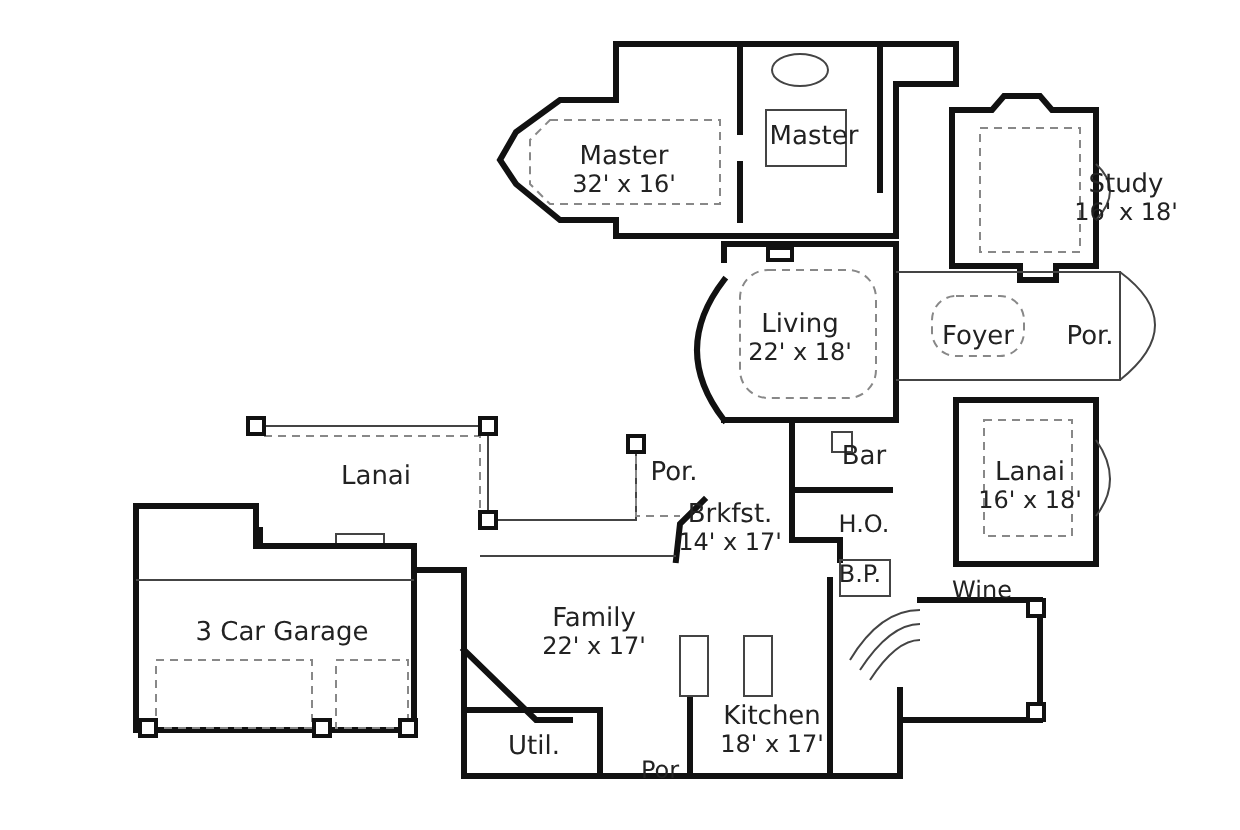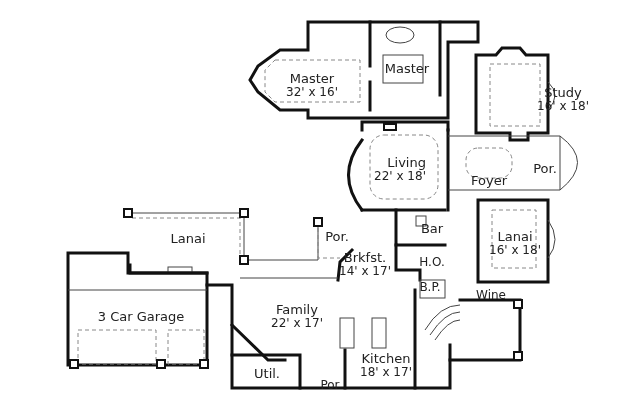--- a/index.html
+++ b/index.html
@@ -107,25 +107,25 @@
   <span class="name">Master</span>
   <span class="dim">32' x 16'</span>
 </div>
 <div class="lbl" style="left:407px;top:62px;">
   <span class="name">Master</span>
 </div>
 <div class="lbl" style="left:515px;top:86px;margin-left:48px;">
   <span class="name">Study</span>
   <span class="dim">16' x 18'</span>
 </div>
-<div class="lbl" style="left:400px;top:156px;text-align:right;">
+<div class="lbl" style="left:400px;top:156px;">
   <span class="name">Living</span>
   <span class="dim">22' x 18'</span>
 </div>
-<div class="lbl" style="left:489px;top:162px;margin-top:12px;">
+<div class="lbl" style="left:489px;top:162px;">
   <span class="name">Foyer</span>
 </div>
 <div class="lbl" style="left:545px;top:162px;">
   <span class="name">Por.</span>
 </div>
 <div class="lbl" style="left:188px;top:232px;">
   <span class="name">Lanai</span>
 </div>
 <div class="lbl" style="left:337px;top:230px;">
   <span class="name">Por.</span>

